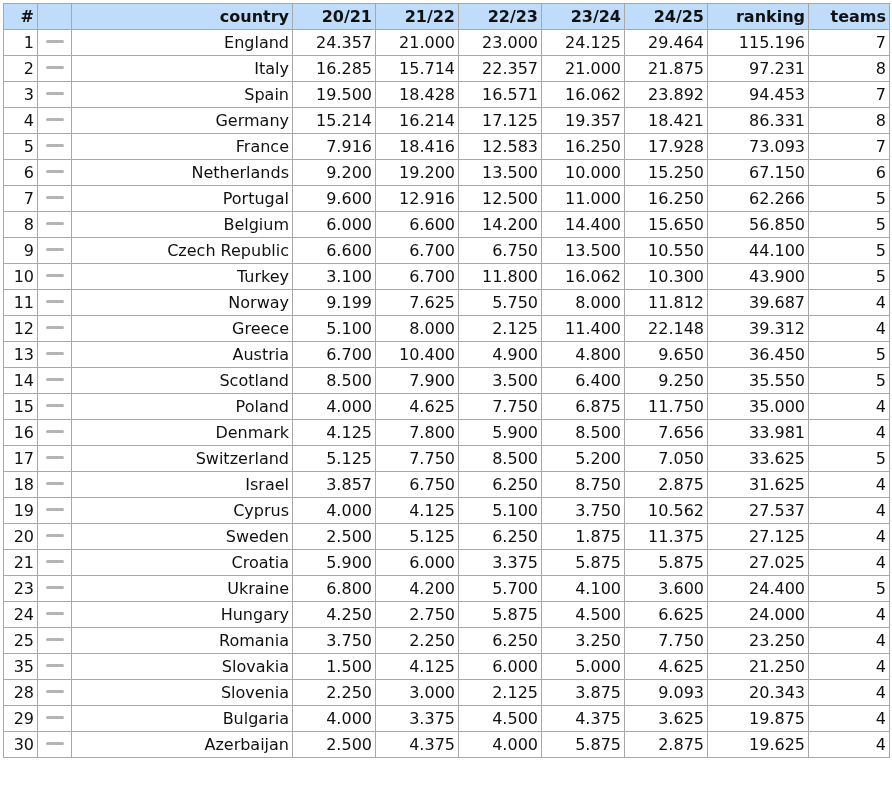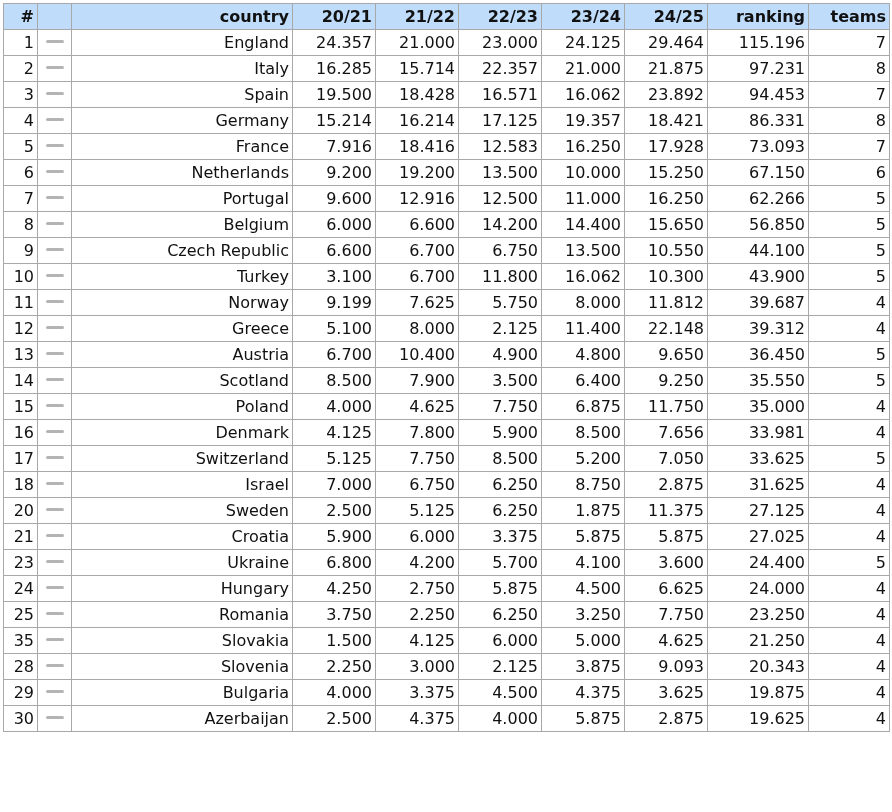--- a/index.html
+++ b/index.html
@@ -273,26 +273,38 @@
         <td>8.500</td>
         <td>5.200</td>
         <td>7.050</td>
         <td>33.625</td>
         <td>5</td>
       </tr>
       <tr>
         <td>18</td>
         <td class="c-trend"><span class="dash"></span></td>
         <td class="c-country">Israel</td>
-        <td>7.000</td>
+        <td>3.857</td>
         <td>6.750</td>
         <td>6.250</td>
         <td>8.750</td>
         <td>2.875</td>
         <td>31.625</td>
+        <td>4</td>
+      </tr>
+      <tr>
+        <td>19</td>
+        <td class="c-trend"><span class="dash"></span></td>
+        <td class="c-country">Cyprus</td>
+        <td>4.000</td>
+        <td>4.125</td>
+        <td>5.100</td>
+        <td>3.750</td>
+        <td>10.562</td>
+        <td>27.537</td>
         <td>4</td>
       </tr>
       <tr>
         <td>20</td>
         <td class="c-trend"><span class="dash"></span></td>
         <td class="c-country">Sweden</td>
         <td>2.500</td>
         <td>5.125</td>
         <td>6.250</td>
         <td>1.875</td>

